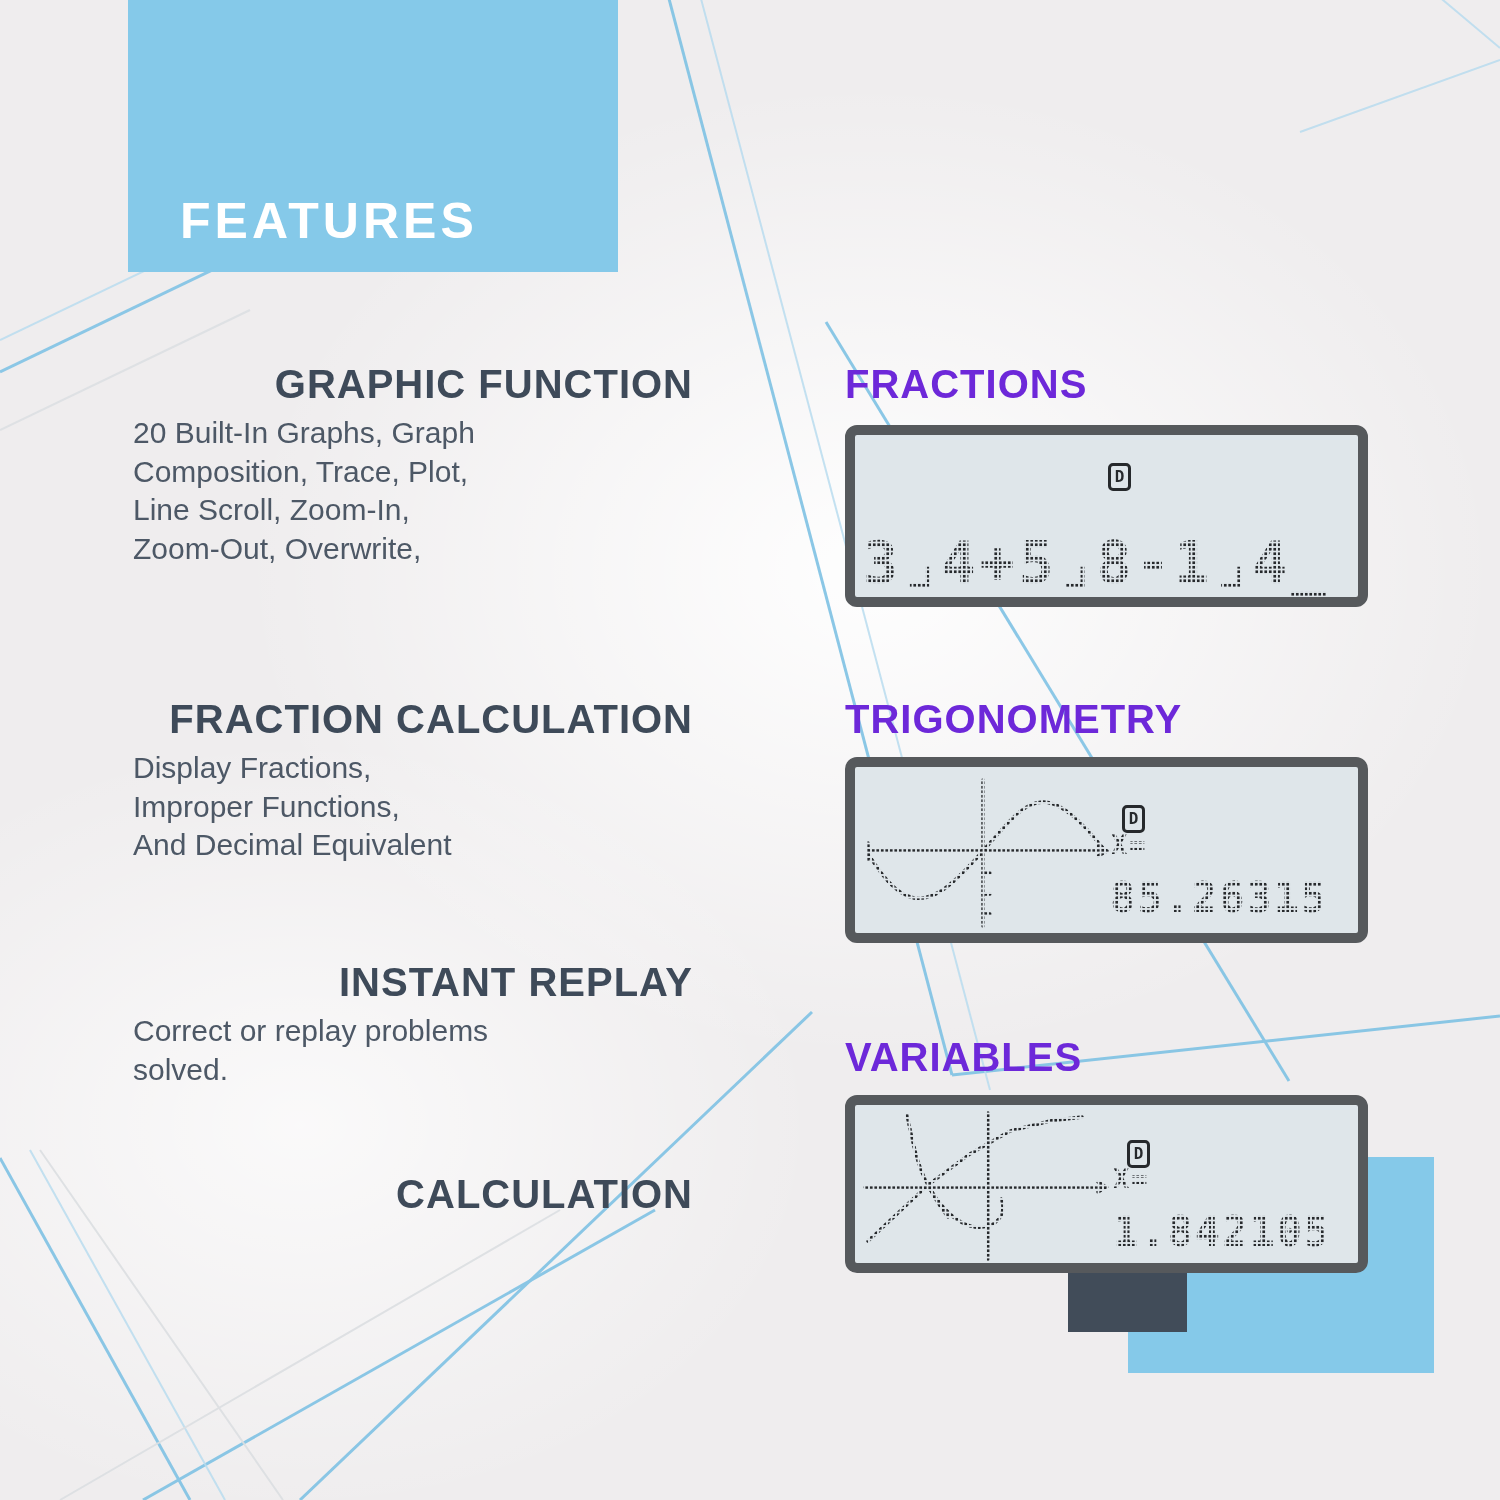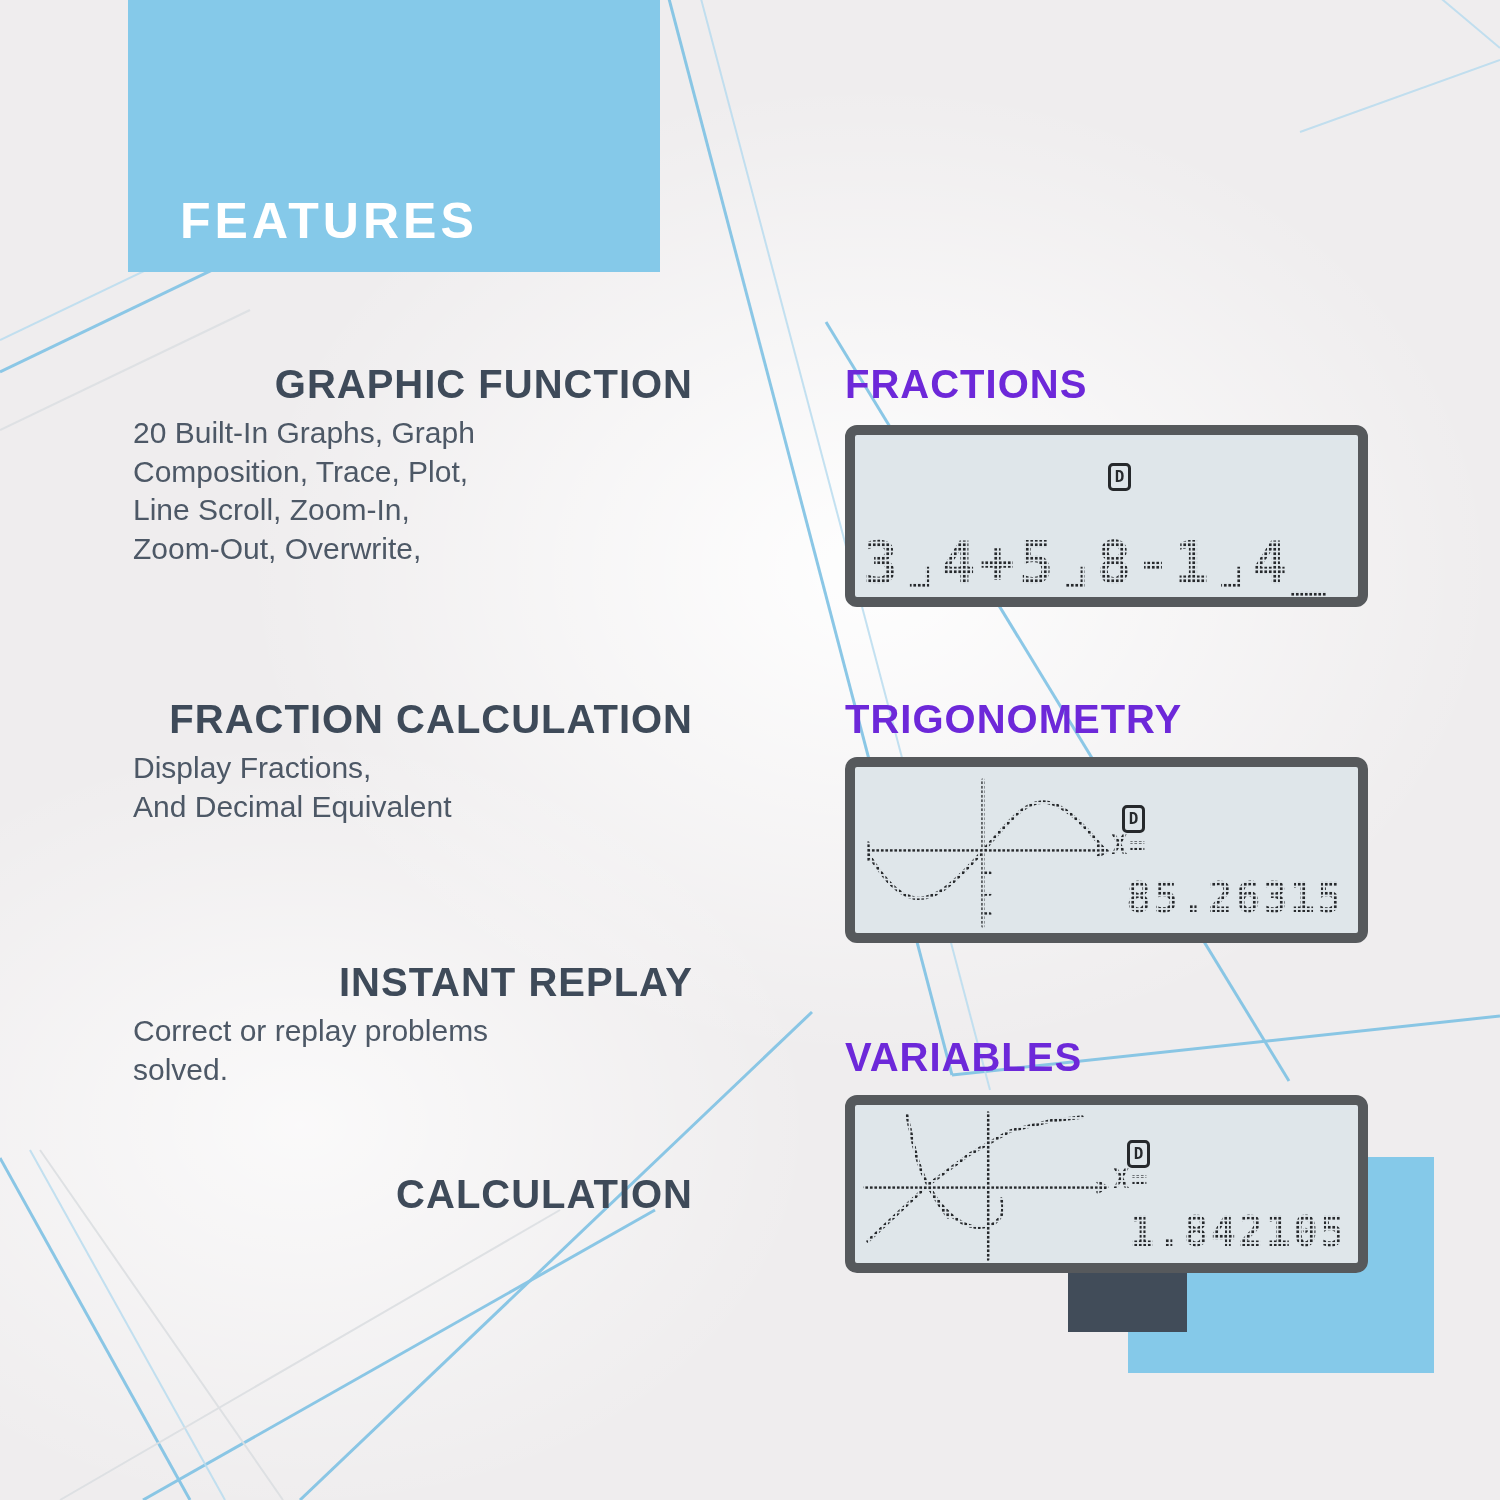--- a/index.html
+++ b/index.html
@@ -6,21 +6,21 @@
   body{width:1500px;height:1500px;position:relative;overflow:hidden;
        font-family:"Liberation Sans", sans-serif;
        background:
          radial-gradient(ellipse 900px 700px at 58% 38%, rgba(255,255,255,.95) 0%, rgba(255,255,255,0) 70%),
          radial-gradient(ellipse 800px 600px at 20% 75%, rgba(255,255,255,.7) 0%, rgba(255,255,255,0) 65%),
          #efedee;}
   .abs{position:absolute;}
   
   #decor{left:0;top:0;z-index:1;}
   
-  .banner{left:128px;top:0;width:532px;height:272px;z-index:5;}
+  .banner{left:128px;top:0;width:490px;height:272px;z-index:5;}
   .banner-label{position:absolute;left:52px;top:192px;color:#ffffff;
     font-size:50px;font-weight:600;letter-spacing:4px;}
   
   .feature{left:133px;width:560px;z-index:4;}
   .f-title{font-size:40px;font-weight:bold;letter-spacing:1px;color:#3e4a59;text-align:right;}
   .f-body{font-size:30px;line-height:38.5px;color:#4d5866;margin-top:7px;}
   
   .s-title{left:845px;width:560px;font-size:40px;font-weight:bold;letter-spacing:1px;color:#6d28d9;z-index:4;}
   .screen{width:503px;border:10px solid #56595c;border-radius:12px;background:#dfe6ea;z-index:4;}
   .scr-1{left:845px;top:425px;height:162px;}
@@ -30,21 +30,21 @@
   .lcd{color:#26292c;font-family:"DejaVu Sans Mono","DejaVu Sans",monospace;font-weight:bold;}
   .dots{-webkit-mask-image:radial-gradient(circle,#000 1.35px,rgba(0,0,0,0) 1.8px);
         -webkit-mask-size:4.5px 4.5px;
         mask-image:radial-gradient(circle,#000 1.35px,rgba(0,0,0,0) 1.8px);
         mask-size:4.5px 4.5px;}
   .badge{position:absolute;width:17px;height:22px;border:3px solid #26292c;border-radius:5px;
          display:flex;align-items:center;justify-content:center;
          font-size:16px;line-height:1;}
   .expr{position:absolute;left:8px;top:94px;font-size:58px;letter-spacing:4px;white-space:pre;}
   .xeq{position:absolute;font-size:27px;letter-spacing:2px;}
-  .val{position:absolute;width:212px;text-align:right;font-size:42px;letter-spacing:2px;margin-left:16px;}
+  .val{position:absolute;width:212px;text-align:right;font-size:42px;letter-spacing:2px;}
   .graph{position:absolute;}
   .graph path{stroke:#26292c;stroke-width:3.4;fill:none;stroke-linecap:round;}
   
   .blue-square{left:1128px;top:1157px;width:306px;height:216px;background:#85c9e9;z-index:2;}
   .stand{left:1068px;top:1271px;width:119px;height:61px;background:#414c59;z-index:3;}
 </style>
 </head>
 <body>
 
 <svg id="decor" class="abs" width="1500" height="1500" viewBox="0 0 1500 1500">
@@ -87,20 +87,21 @@
     <div>Composition, Trace, Plot,</div>
     <div>Line Scroll, Zoom-In,</div>
     <div>Zoom-Out, Overwrite,</div>
   </div>
 </div>
 
 <div class="abs feature" style="top:697px">
   <div class="f-title">FRACTION CALCULATION</div>
   <div class="f-body">
     <div>Display Fractions,</div>
+    <div>Improper Functions,</div>
     <div>And Decimal Equivalent</div>
   </div>
 </div>
 
 <div class="abs feature" style="top:960px">
   <div class="f-title">INSTANT REPLAY</div>
   <div class="f-body">
     <div>Correct or replay problems</div>
     <div>solved.</div>
   </div>

